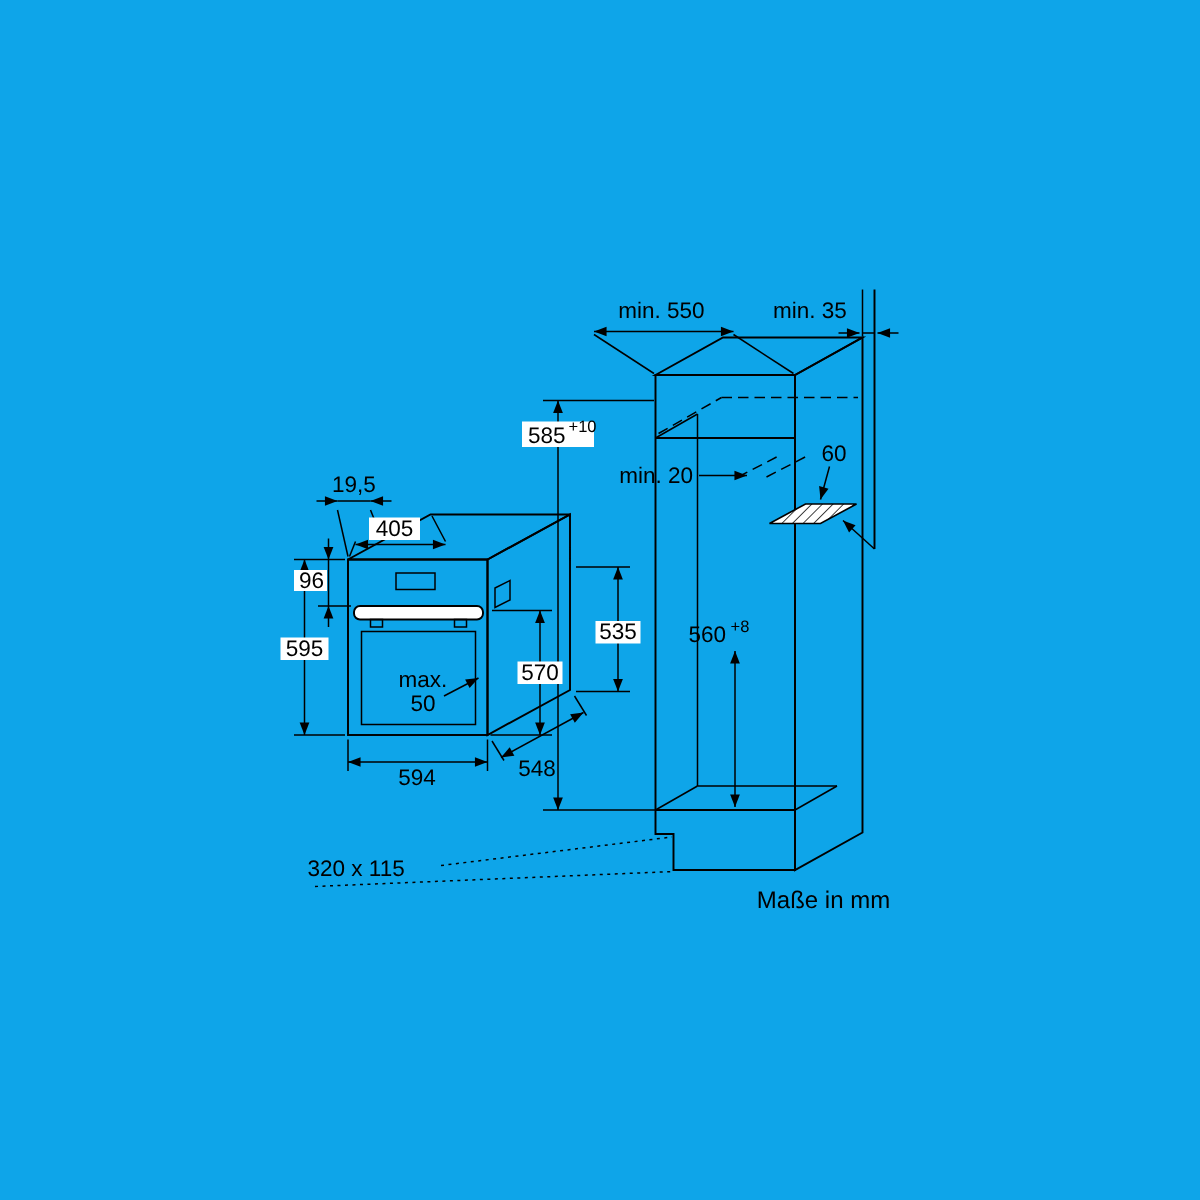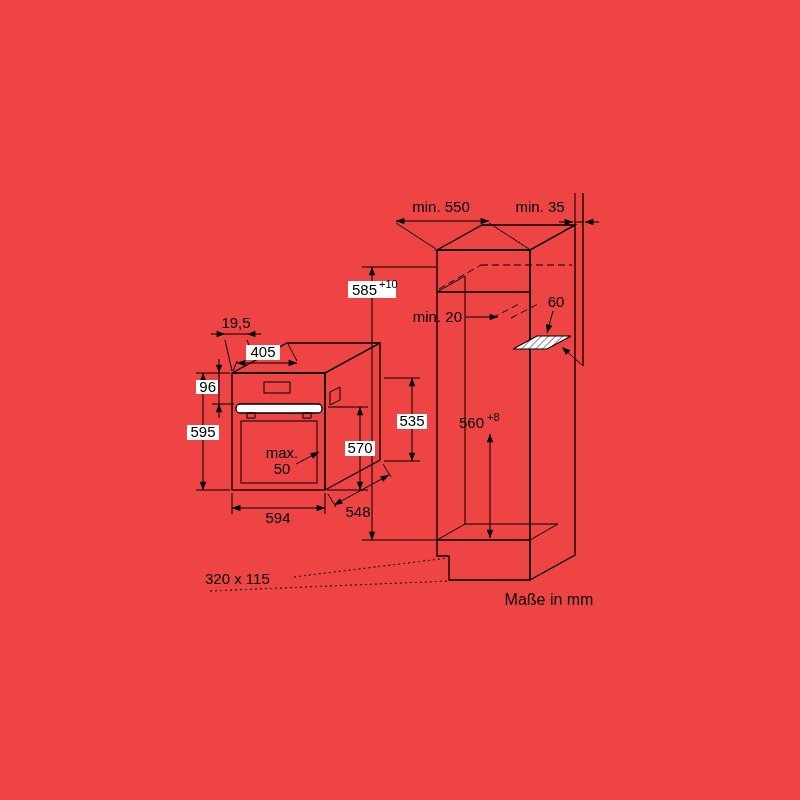--- a/index.html
+++ b/index.html
@@ -1,16 +1,16 @@
 <!DOCTYPE html>
 <html><head>
 <meta charset="utf-8">
 <style>
   html,body{margin:0;padding:0;background:#fff;}
-  #stage{width:800px;height:800px;background:#ef4444;position:relative;overflow:hidden;}
+  #stage{width:800px;height:800px;background:#0ea5e9;position:relative;overflow:hidden;}
   svg{display:block;}
   text{font-family:"Liberation Sans","DejaVu Sans",sans-serif;fill:#000;font-size:15px;}
   .sup{font-size:11px;}
   .note{font-size:16px;}
   .obj{stroke:#000;stroke-width:1.3;fill:none;stroke-linejoin:miter;stroke-linecap:butt;}
   .thin{stroke:#000;stroke-width:1;fill:none;}
   .dim{stroke:#000;stroke-width:1;fill:none;}
   .dash{stroke:#000;stroke-width:1;fill:none;stroke-dasharray:7 4;}
   .dot{stroke:#000;stroke-width:1;fill:none;stroke-dasharray:2 3;}
   .mask{fill:#fff;stroke:none;}

